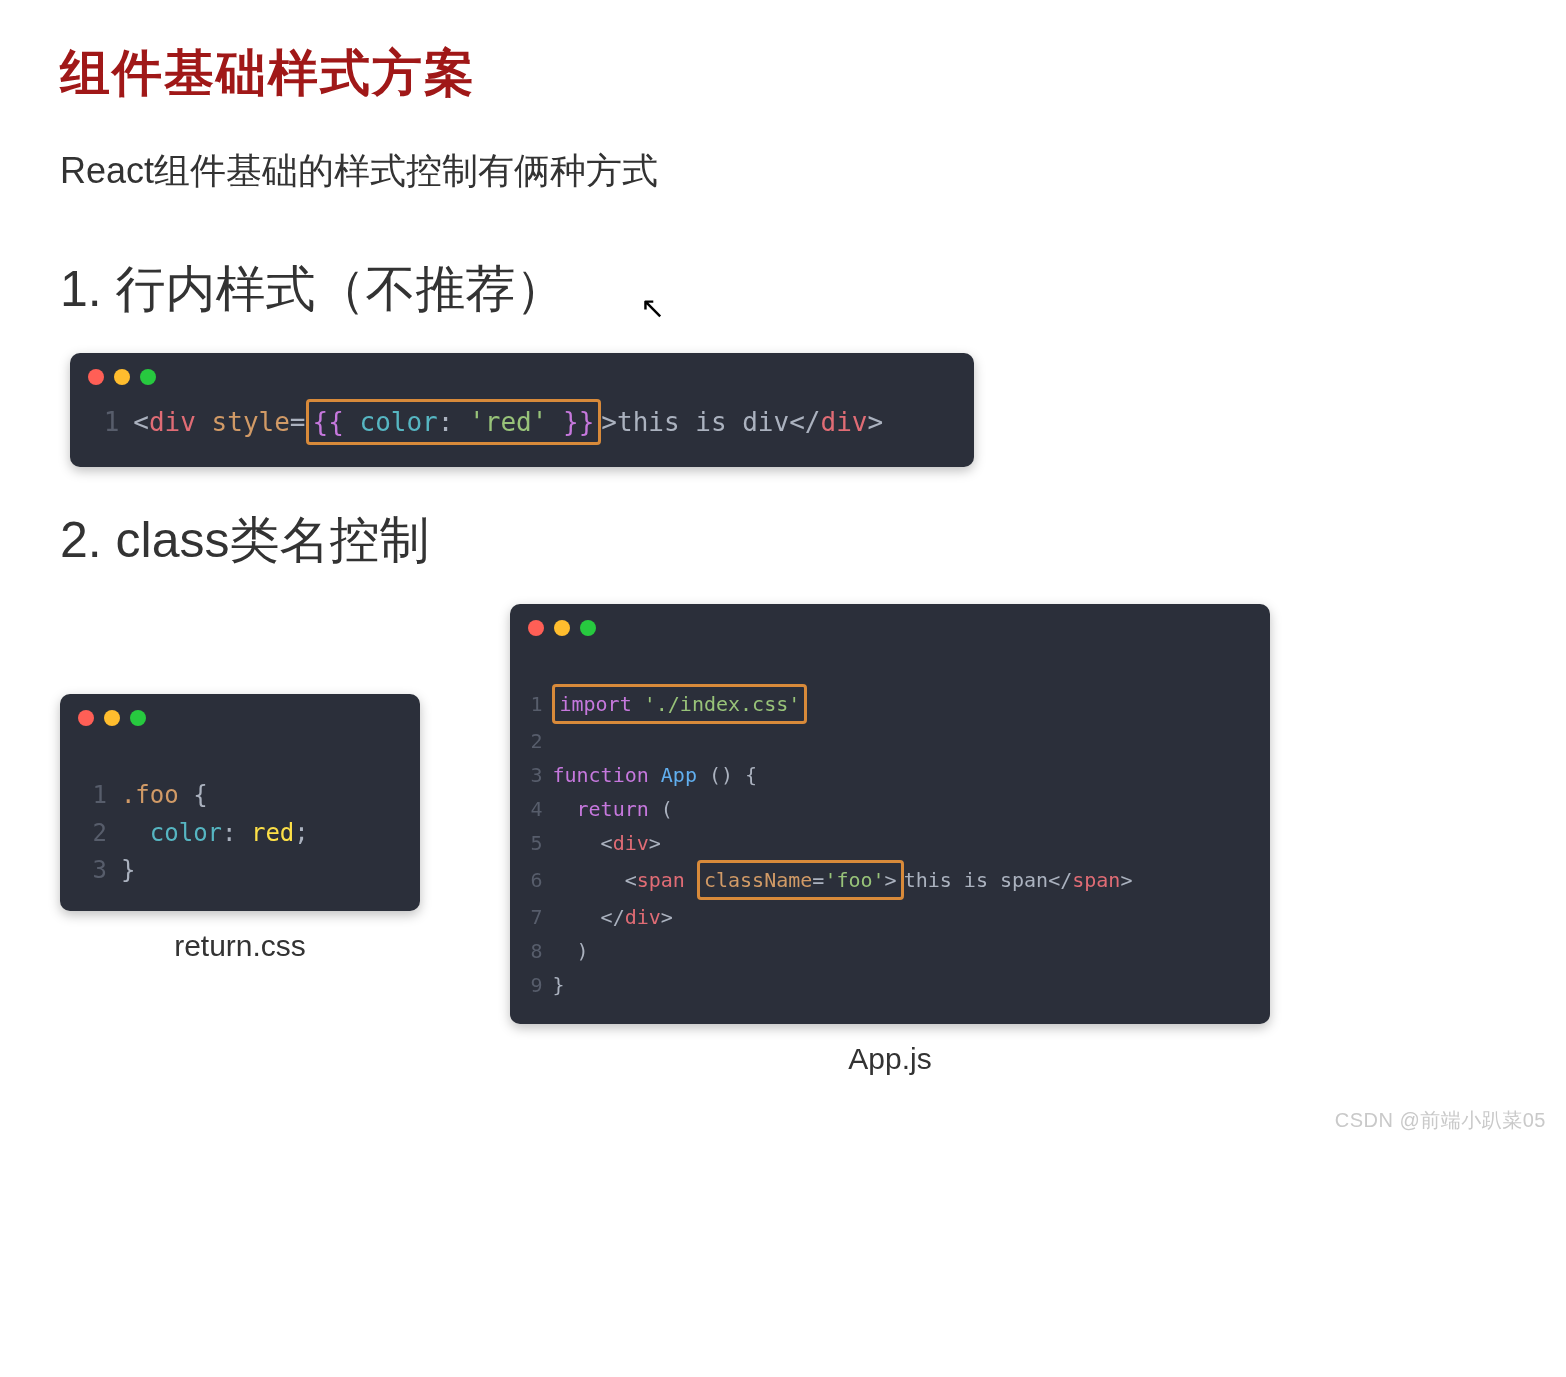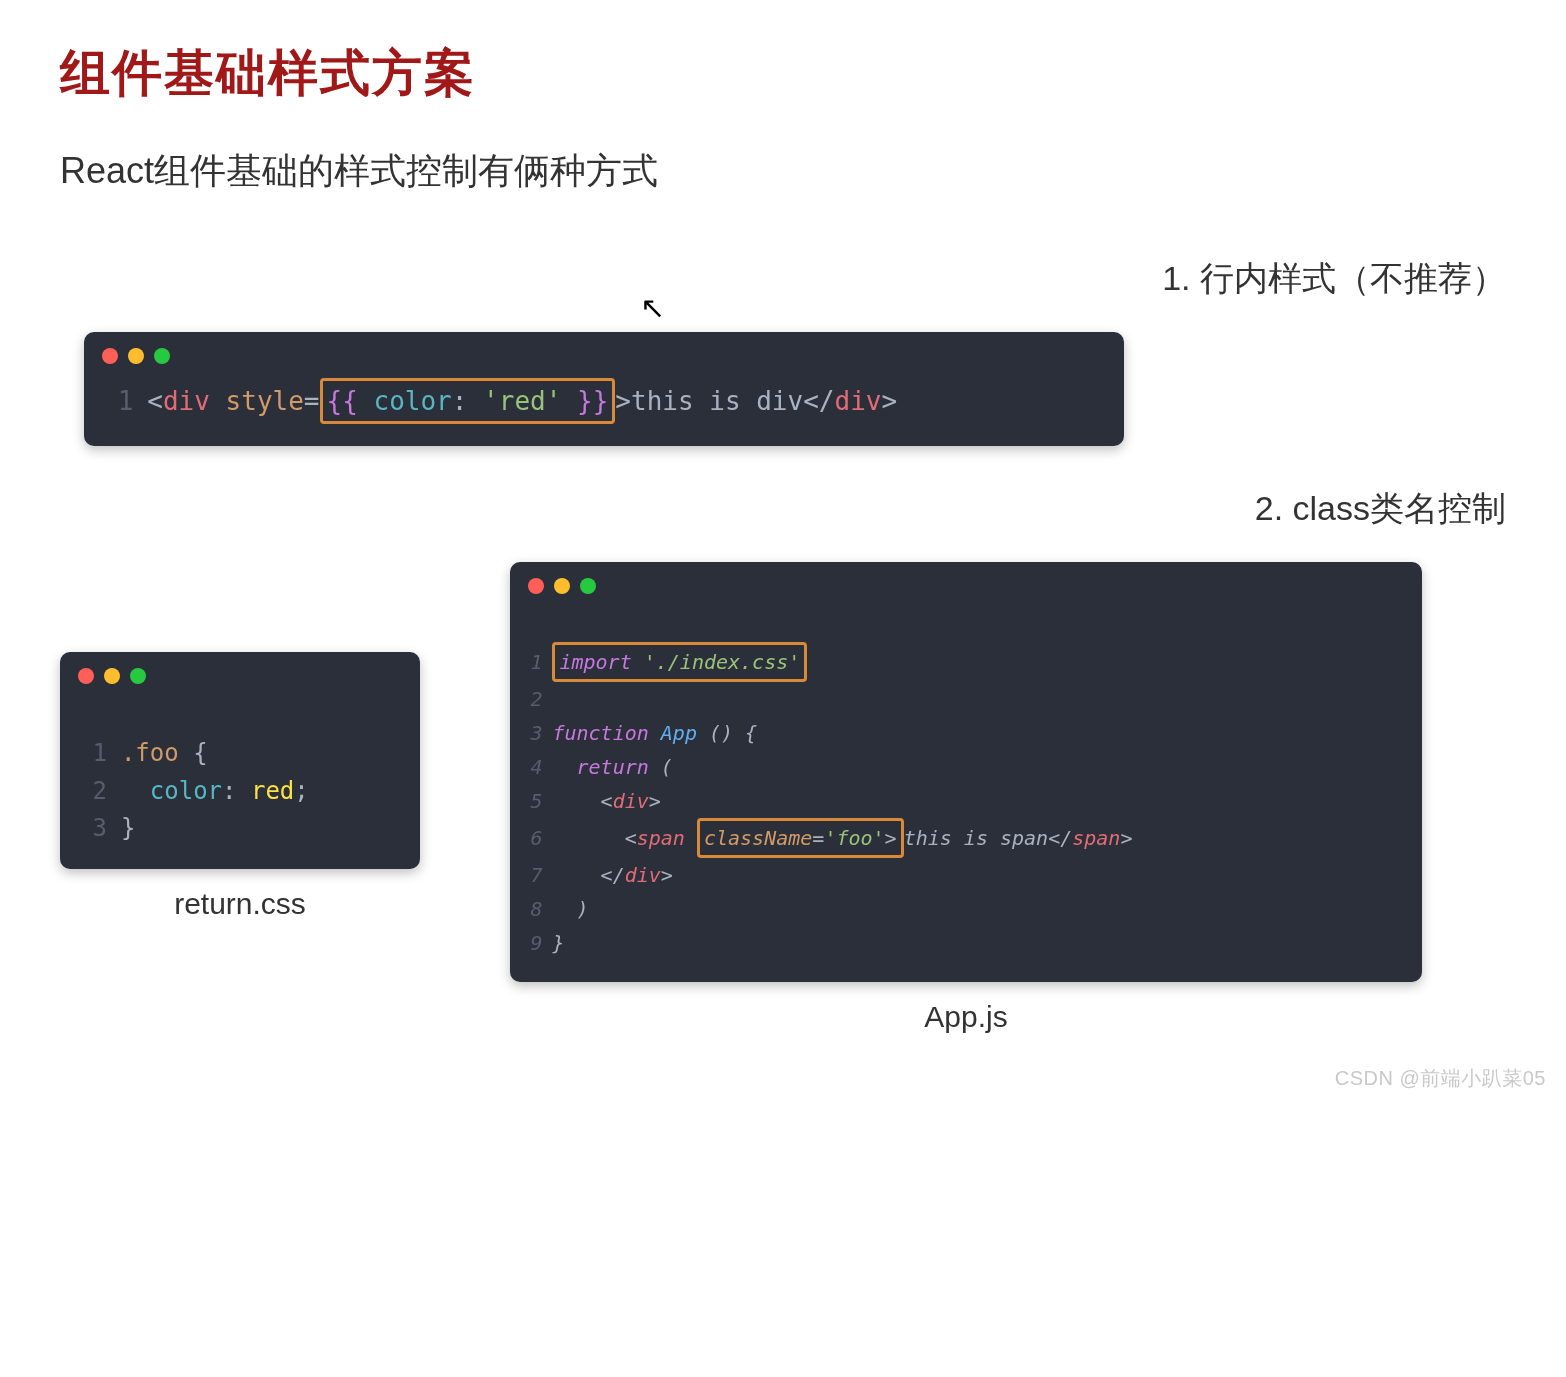--- a/index.html
+++ b/index.html
@@ -19,25 +19,24 @@
     margin: 0 0 40px 0;
     letter-spacing: 2px;
   }
   .subtitle {
     font-size: 36px;
     font-weight: 500;
     color: #333;
     margin: 0 0 60px 0;
   }
   .section-heading {
-    font-size: 34px;
+    font-size: 50px;
     font-weight: 400;
     color: #333;
     margin: 40px 0 30px 0;
-    text-align: right;
   }
   .cursor {
     position: absolute;
     left: 640px;
     top: 290px;
     font-size: 30px;
     color: #000;
     pointer-events: none;
   }
   .code-window {
@@ -72,34 +71,34 @@
   .tok-sel { color: #d19a66; }
   .tok-prop { color: #56b6c2; }
   .tok-val { color: #fde047; }
   .hl-box {
     border: 3px solid #d88a3a;
     border-radius: 4px;
     padding: 0 4px;
     display: inline-block;
   }
   
-  .win1 { width: 1040px; margin-left: 24px; }
+  .win1 { width: 904px; margin-left: 10px; }
   .win1 .code-lines { font-size: 26px; }
   
   .row2 {
     display: flex;
     align-items: flex-start;
     gap: 90px;
     margin-top: 0;
   }
   .col-left { display:flex; flex-direction:column; align-items:center; margin-top:90px;}
   .col-right { display:flex; flex-direction:column; align-items:center; }
   .win2 { width: 360px; }
   .win2 .code-lines { font-size: 24px; }
-  .win3 { width: 912px; font-style: italic; }
+  .win3 { width: 760px; }
   .win3 .code-lines { font-size: 20px; line-height:1.7; }
   .win3 .ln { width: 1.2ch; margin-right: 10px; }
   .caption {
     font-size: 30px;
     color: #333;
     margin-top: 18px;
     text-align: center;
   }
   .watermark {
     position: absolute;

